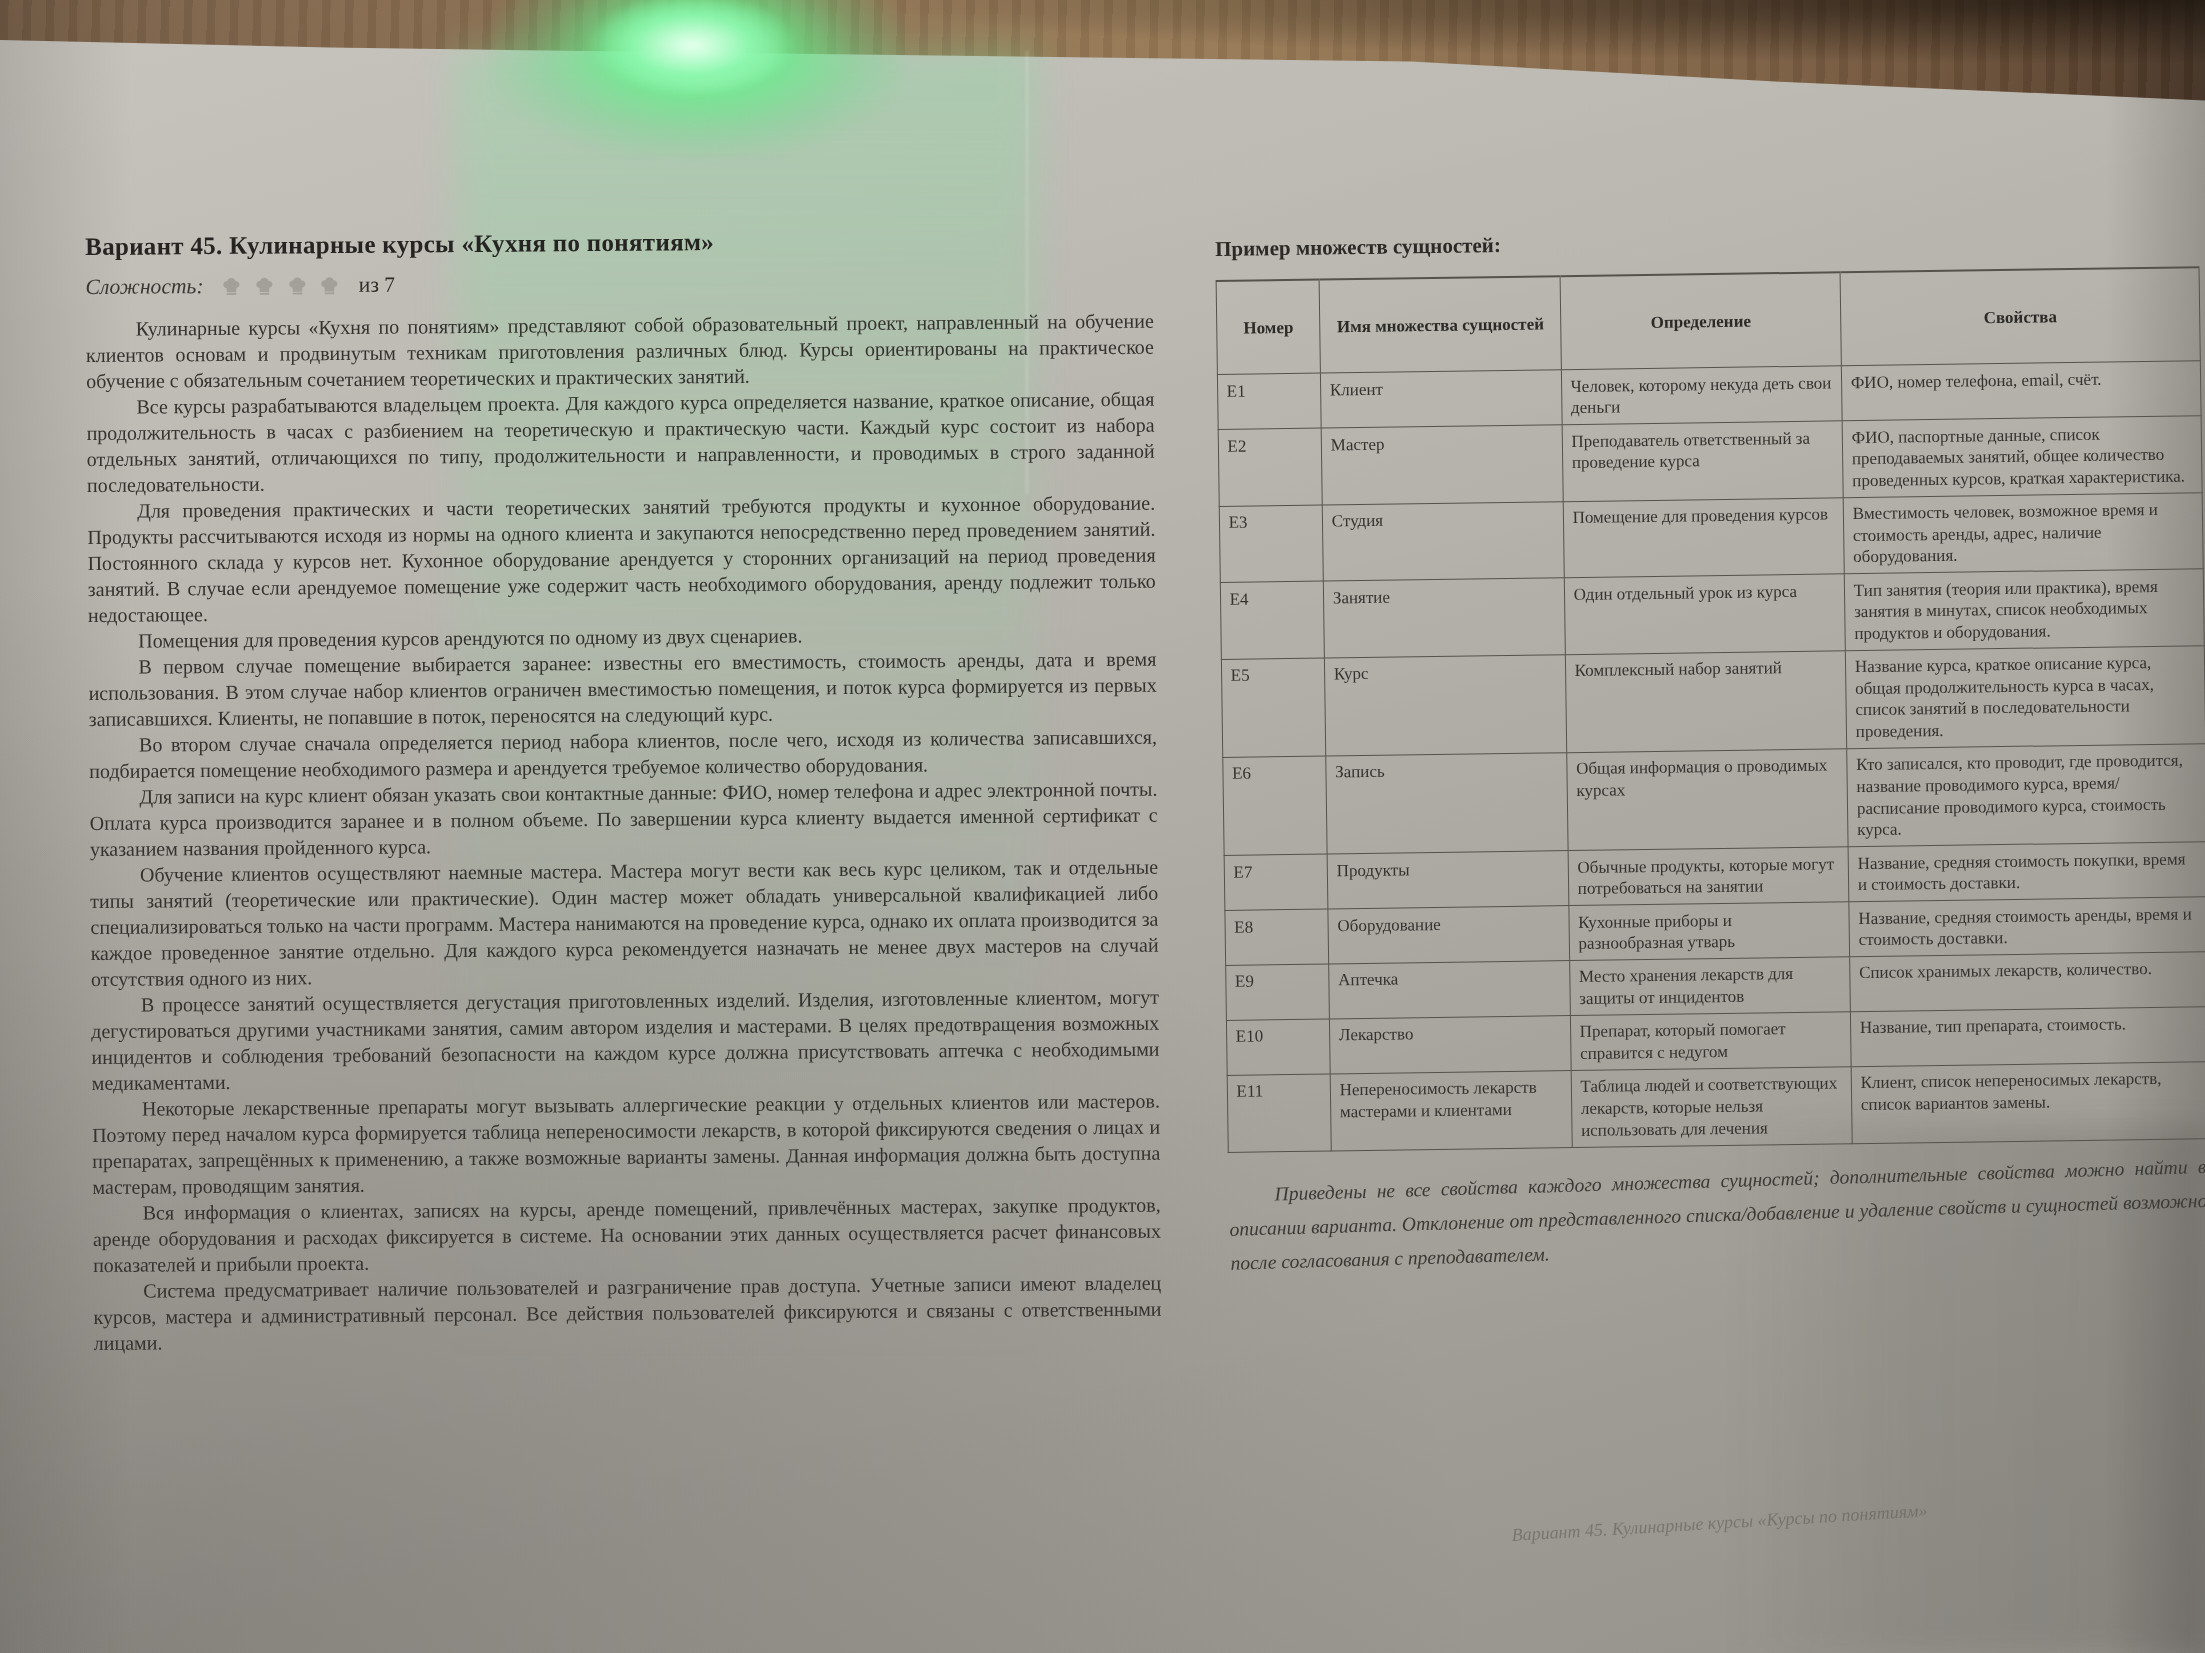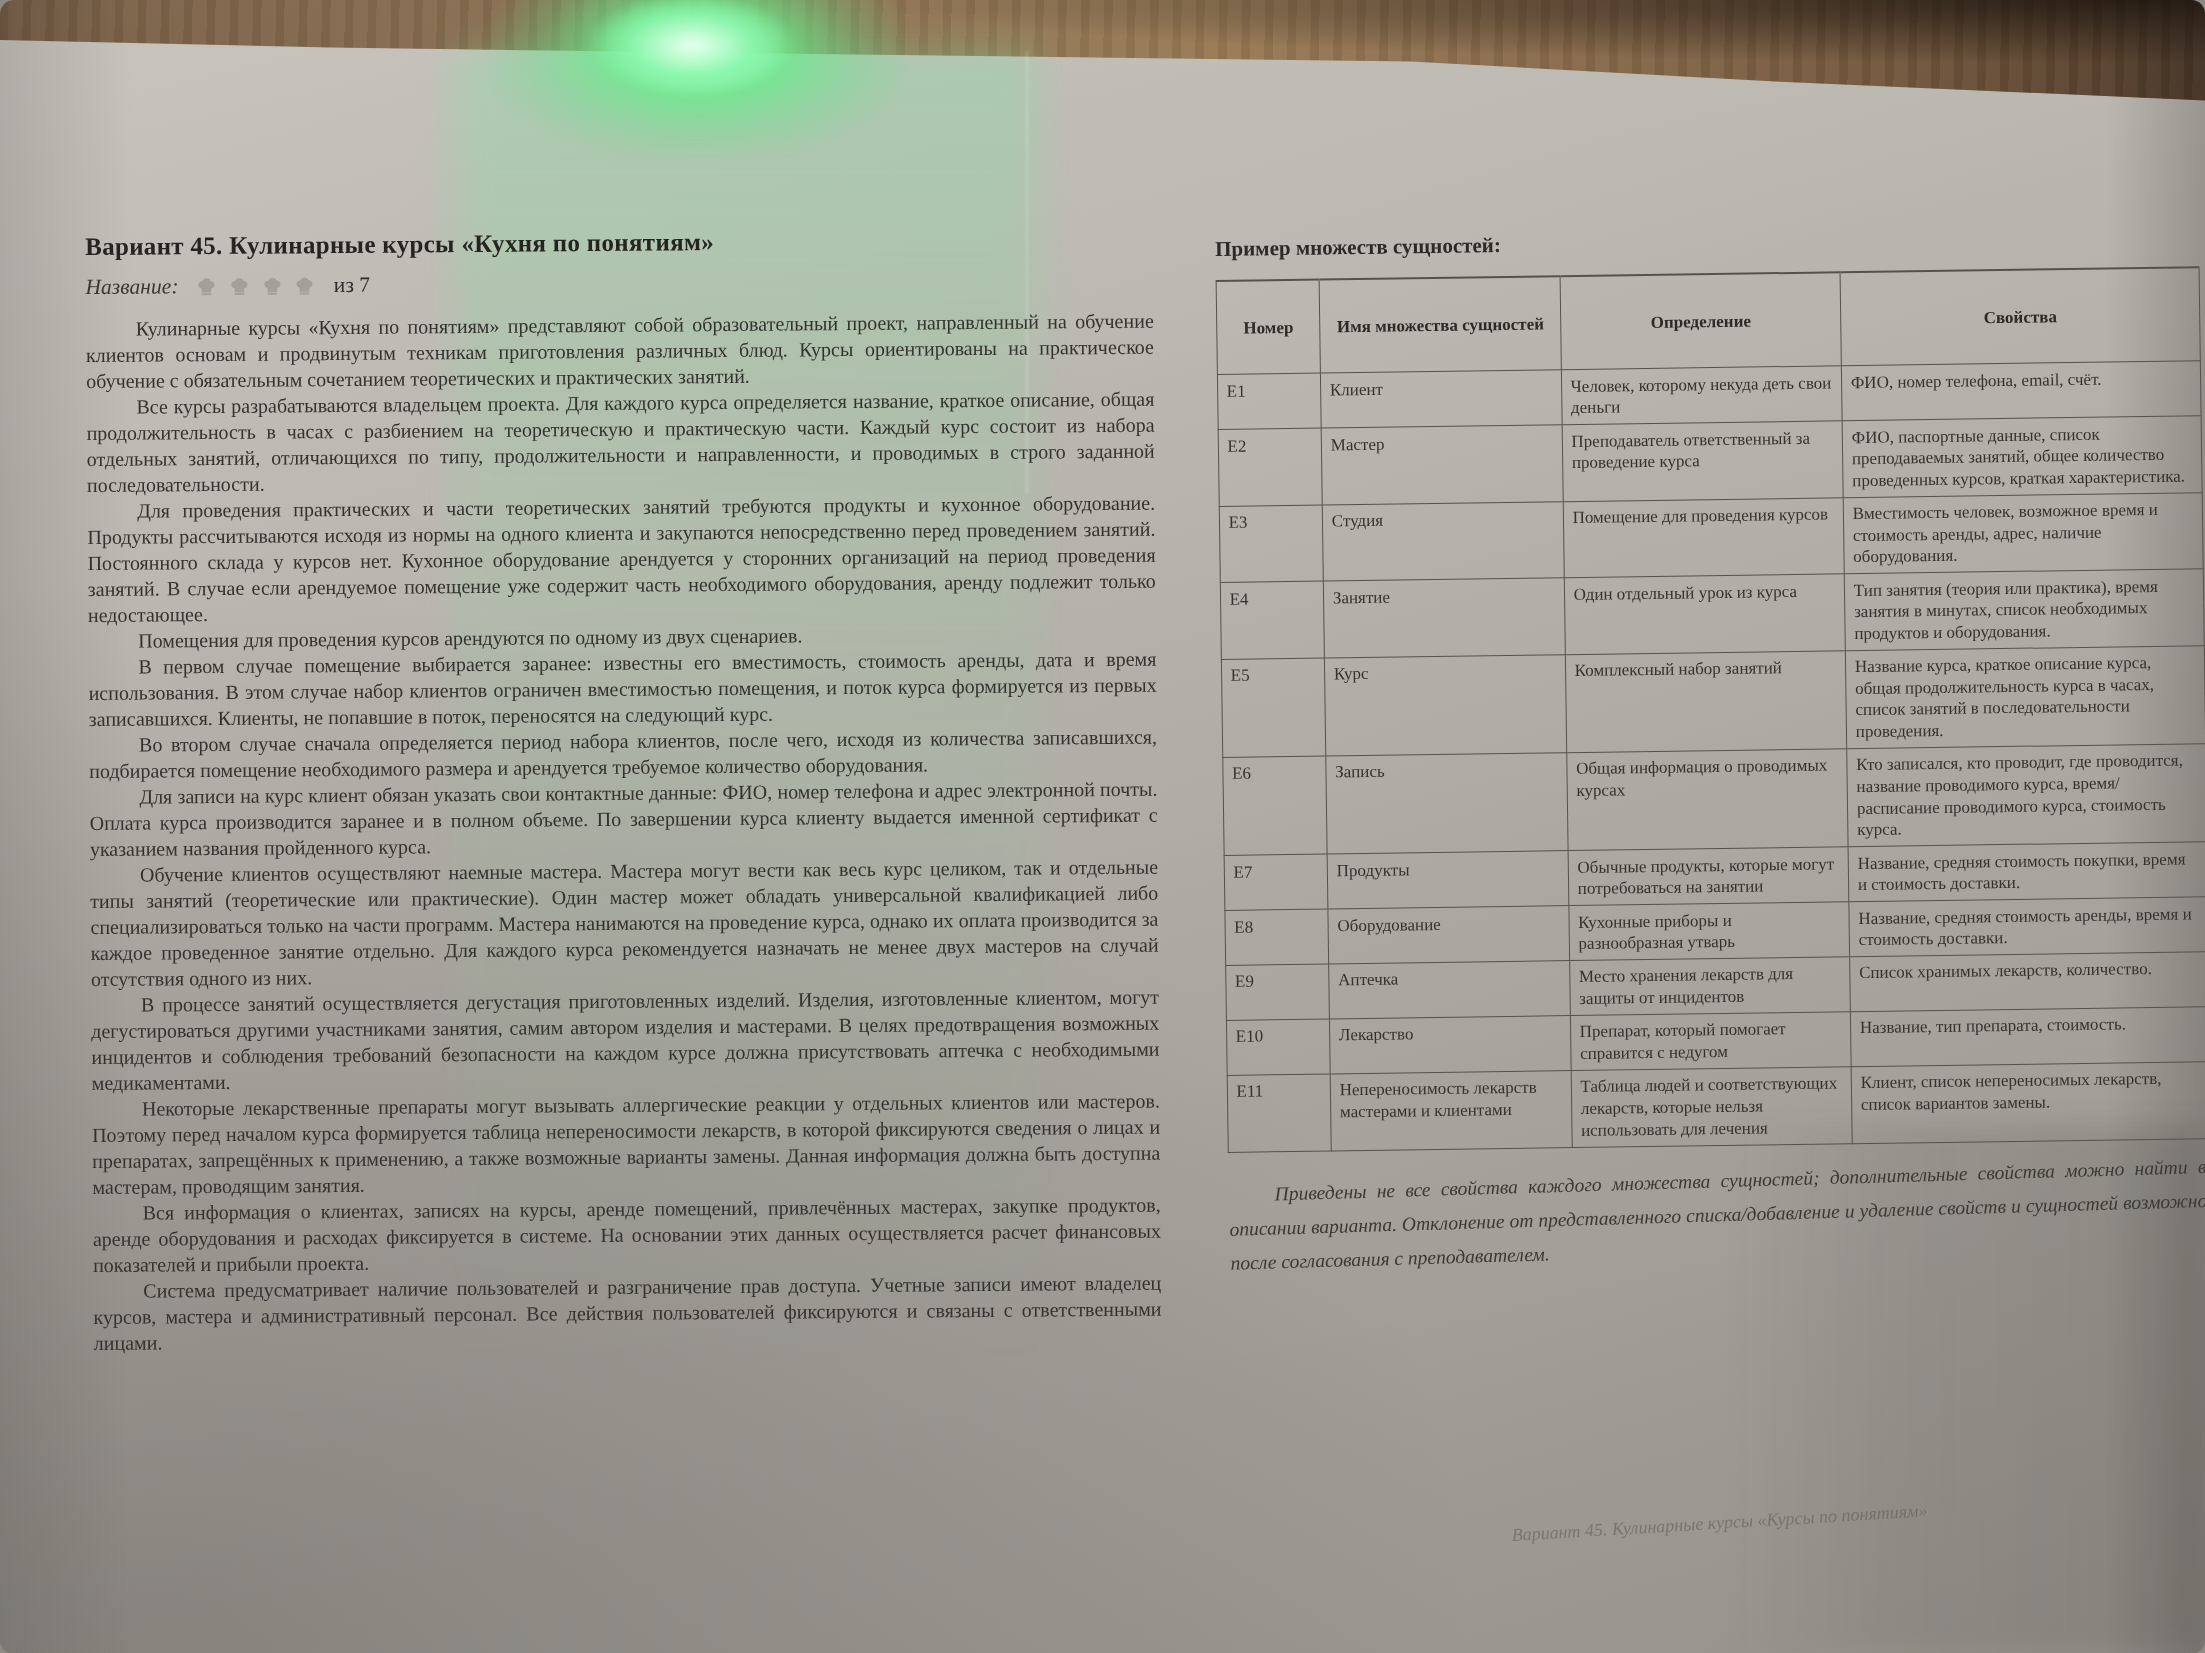--- a/index.html
+++ b/index.html
@@ -8,21 +8,20 @@
     overflow: hidden;
     font-family: "Liberation Serif", "DejaVu Serif", serif;
     background: #8d8a84;
   }
   #photo {
     position: relative;
     width: 2205px; height: 1654px;
     background:
       linear-gradient(163deg, #c3c0b9 0%, #bbb8b1 28%, #b2afa8 52%, #a8a59e 78%, #9d9a93 100%);
     overflow: hidden;
-    border-radius: 14px;
   }
 
   
   .wood {
     position: absolute; left: 0; top: 0; width: 2205px; height: 108px;
     background: linear-gradient(90deg,
       #6d5238 0%, #7e6143 18%, #8a6c4a 38%, #93744e 55%,
       #846545 72%, #6f5339 86%, #4a3524 100%);
     clip-path: polygon(0 0, 100% 0, 100% 93%, 81% 76%, 64% 57%, 37% 50%, 15% 44%, 0 37%);
     z-index: 1;
@@ -156,21 +155,21 @@
   <div class="glow-haze"></div>
   <div class="glow-spot"></div>
   <div class="glow-core"></div>
 
   <div class="content">
 
     <div class="left-col">
       <div class="doc-title">Вариант 45. Кулинарные курсы «Кухня по понятиям»</div>
 
       <div class="difficulty">
-        <span>Название:</span>
+        <span>Сложность:</span>
         <span class="hats">
           <span>
               <svg width="24" height="21.6" viewBox="0 0 32 30">
                 <path d="M16 3c-3.1 0-5.2 2-5.7 4.1C6.9 7.2 4.8 9.6 4.8 12.2c0 2.4 1.8 4.4 4.3 4.7l.5 6h12.8l.5-6c2.5-.3 4.3-2.3 4.3-4.7 0-2.6-2.1-5-5.5-5.1C21.2 5 19.1 3 16 3z" fill="#8f8c85" opacity="0.8"></path>
                 <rect x="9.4" y="24" width="13.2" height="2.6" fill="#8f8c85" opacity="0.8"></rect>
               </svg>
             </span>
           <span>
               <svg width="24" height="21.6" viewBox="0 0 32 30">
                 <path d="M16 3c-3.1 0-5.2 2-5.7 4.1C6.9 7.2 4.8 9.6 4.8 12.2c0 2.4 1.8 4.4 4.3 4.7l.5 6h12.8l.5-6c2.5-.3 4.3-2.3 4.3-4.7 0-2.6-2.1-5-5.5-5.1C21.2 5 19.1 3 16 3z" fill="#8f8c85" opacity="0.8"></path>

